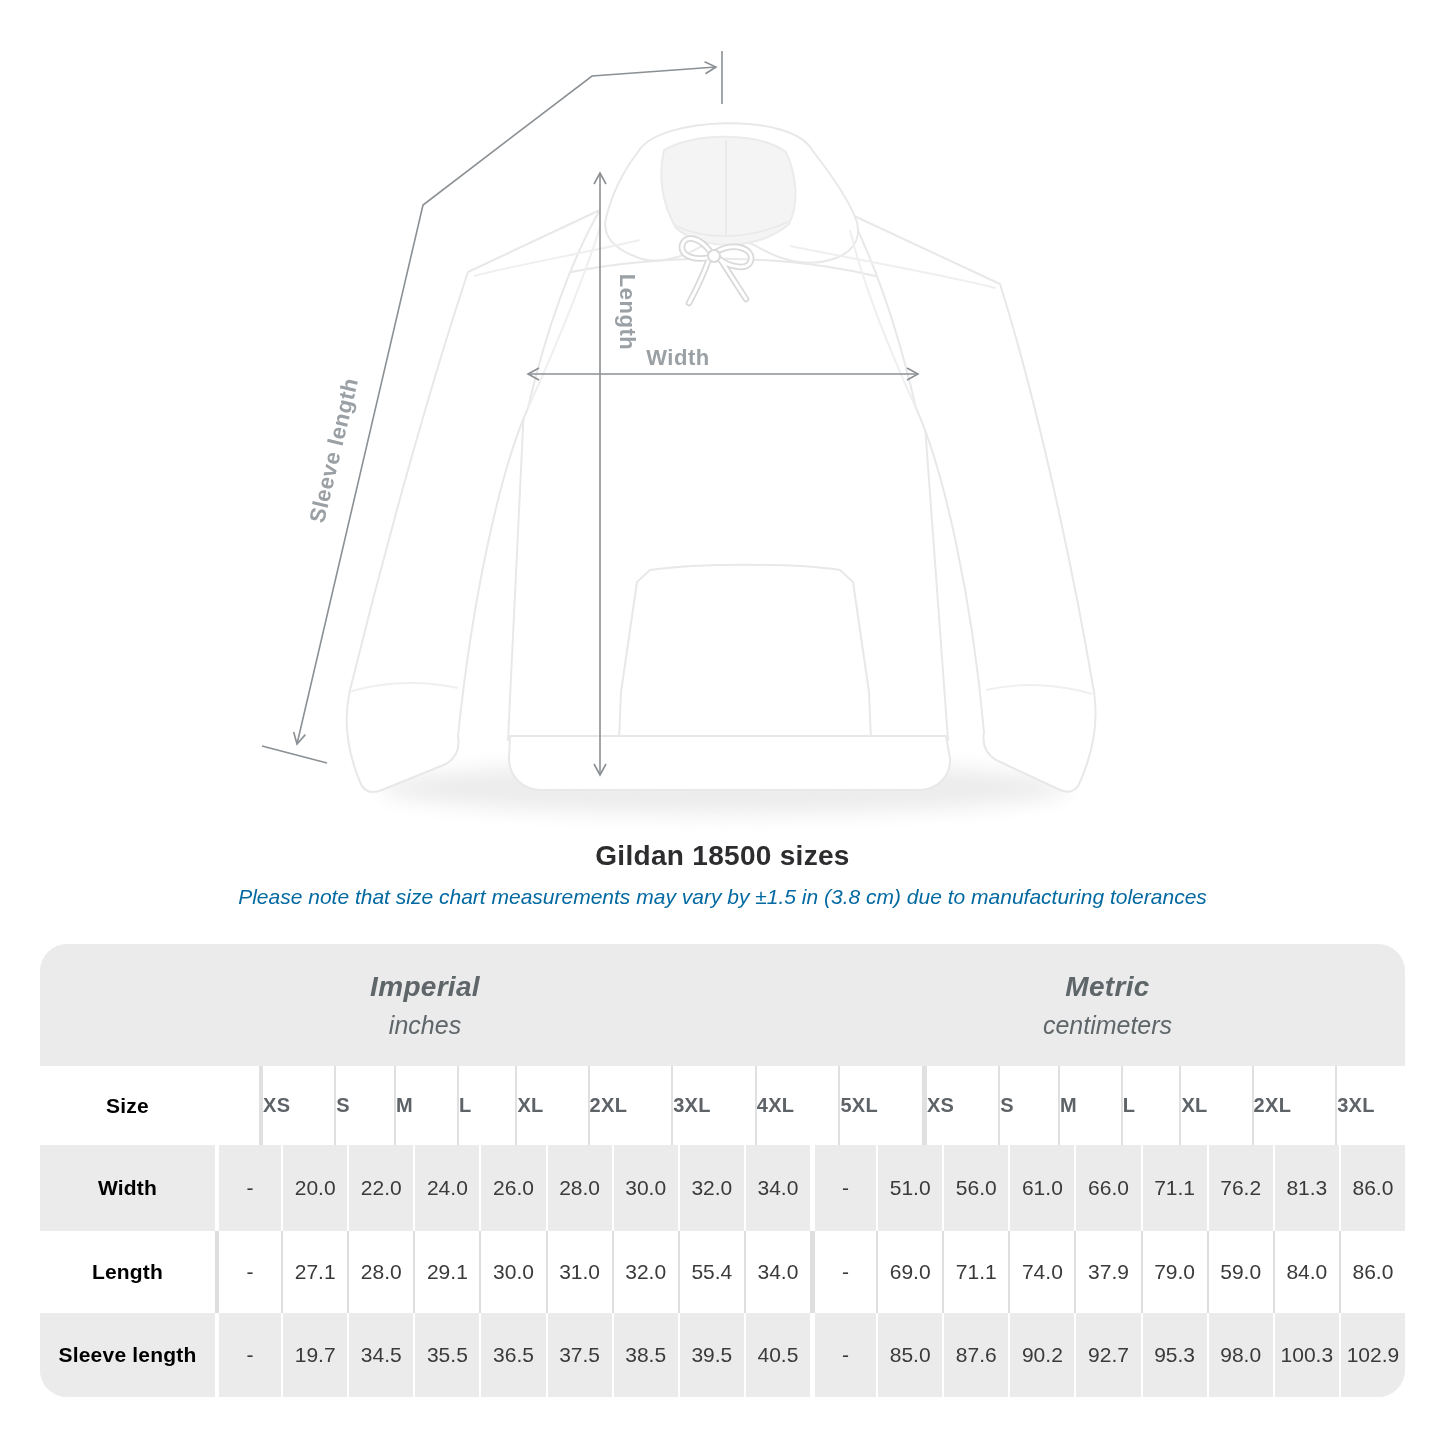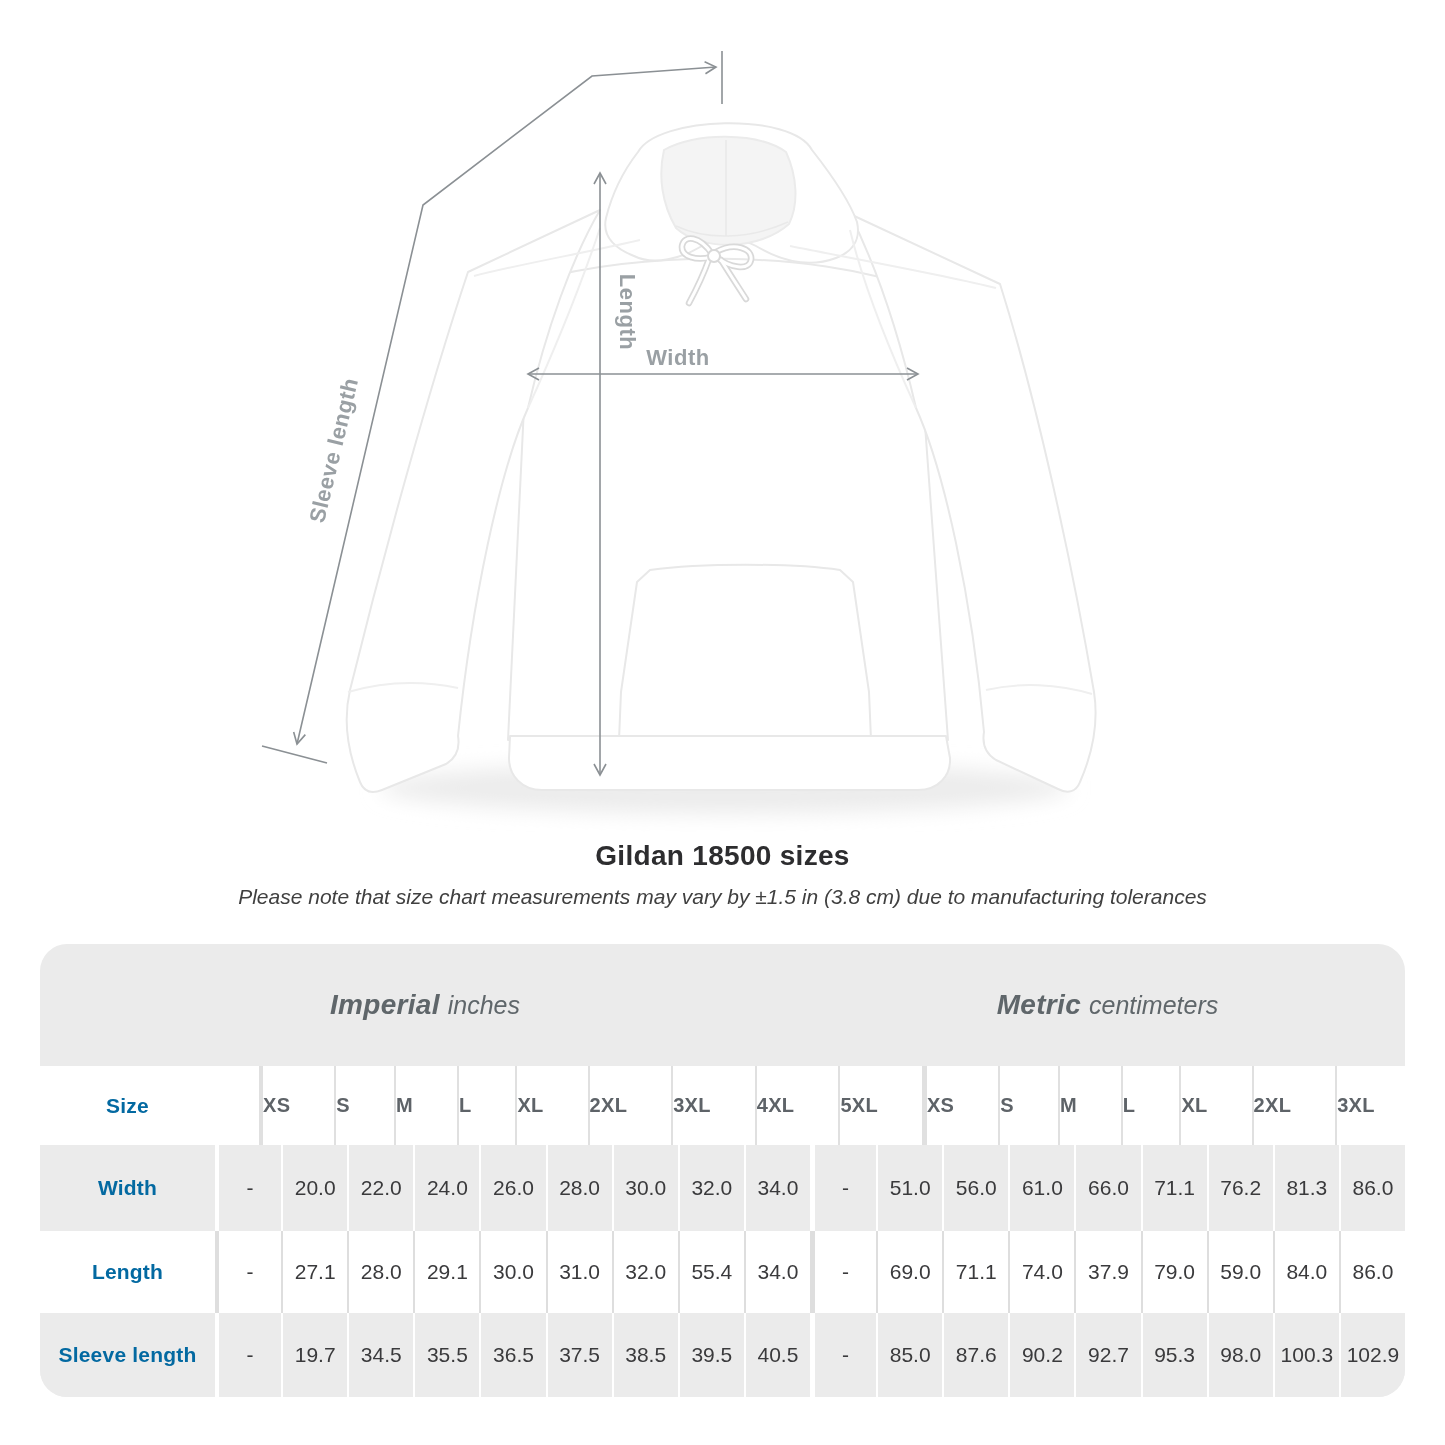--- a/index.html
+++ b/index.html
@@ -8,48 +8,48 @@
     font-family:"Liberation Sans",sans-serif;
     overflow:hidden;
   }
   .hero{position:relative;width:1445px;height:832px;}
   .hero svg{display:block;}
   .page-title{
     text-align:center;font-size:28px;font-weight:700;color:#2d2d2f;
     margin:6px 0 0 0;line-height:36px;letter-spacing:.3px;
   }
   .page-subtitle{
-    text-align:center;font-style:italic;font-size:21px;color:#404040;
+    text-align:center;font-style:italic;font-size:21px;color:#0369a1;
     margin:10px 0 0 0;line-height:26px;
   }
   .size-table{
     margin:34px 40px 0 40px;
     background:#ebebeb;border-radius:27px;overflow:hidden;
   }
   .band,.trow{display:grid;grid-template-columns:175px repeat(18,1fr);}
   .band{height:122px;}
-  .band-sec{display:flex;flex-direction:row;align-items:center;justify-content:center;gap:8px;color:#5f666a;}
+  .band-sec{display:flex;flex-direction:column;align-items:center;justify-content:center;gap:8px;color:#5f666a;}
   .band-left{grid-column:1/11;}
   .band-right{grid-column:11/20;}
   .band-name{font-size:28px;font-weight:700;font-style:italic;letter-spacing:.3px;}
   .band-unit{font-size:25px;font-style:italic;}
   .thead{height:79px;background:#ffffff;}
   .data{height:84px;}
   .data.row-len{height:82px;}
   .data.row-width{height:86px;}
   .row-gray{background:#ebebeb;}
   .row-white{background:#ffffff;}
   .cell{display:flex;align-items:center;justify-content:center;}
   .trow > .cell:not(:first-child){border-left:2px solid transparent;}
   .trow > .cell:nth-child(2){border-left-width:4px;}
   .trow > .cell:nth-child(11){border-left-width:5px;}
   .thead > .cell:not(:first-child){border-left-color:#e0e0e0;}
   .row-white.data > .cell:not(:first-child){border-left-color:#dedede;}
   .row-gray > .cell:not(:first-child){border-left-color:#ffffff;}
-  .label-cell{font-weight:700;color:#0369a1;font-size:21px;letter-spacing:.2px;}
+  .label-cell{font-weight:700;color:#000000;font-size:21px;letter-spacing:.2px;}
   .hcell{font-weight:700;color:#5e6368;font-size:20px;letter-spacing:.3px;margin-left:44px;}
   .vcell{color:#3a3a3c;font-size:21px;}
 </style>
 </head>
 <body>
 
 <div class="hero">
   <svg width="1445" height="832" viewBox="0 0 1445 832">
     <defs>
       <marker id="arw" markerUnits="userSpaceOnUse" markerWidth="16" markerHeight="16" viewBox="0 0 16 16" refX="14" refY="8" orient="auto-start-reverse">

